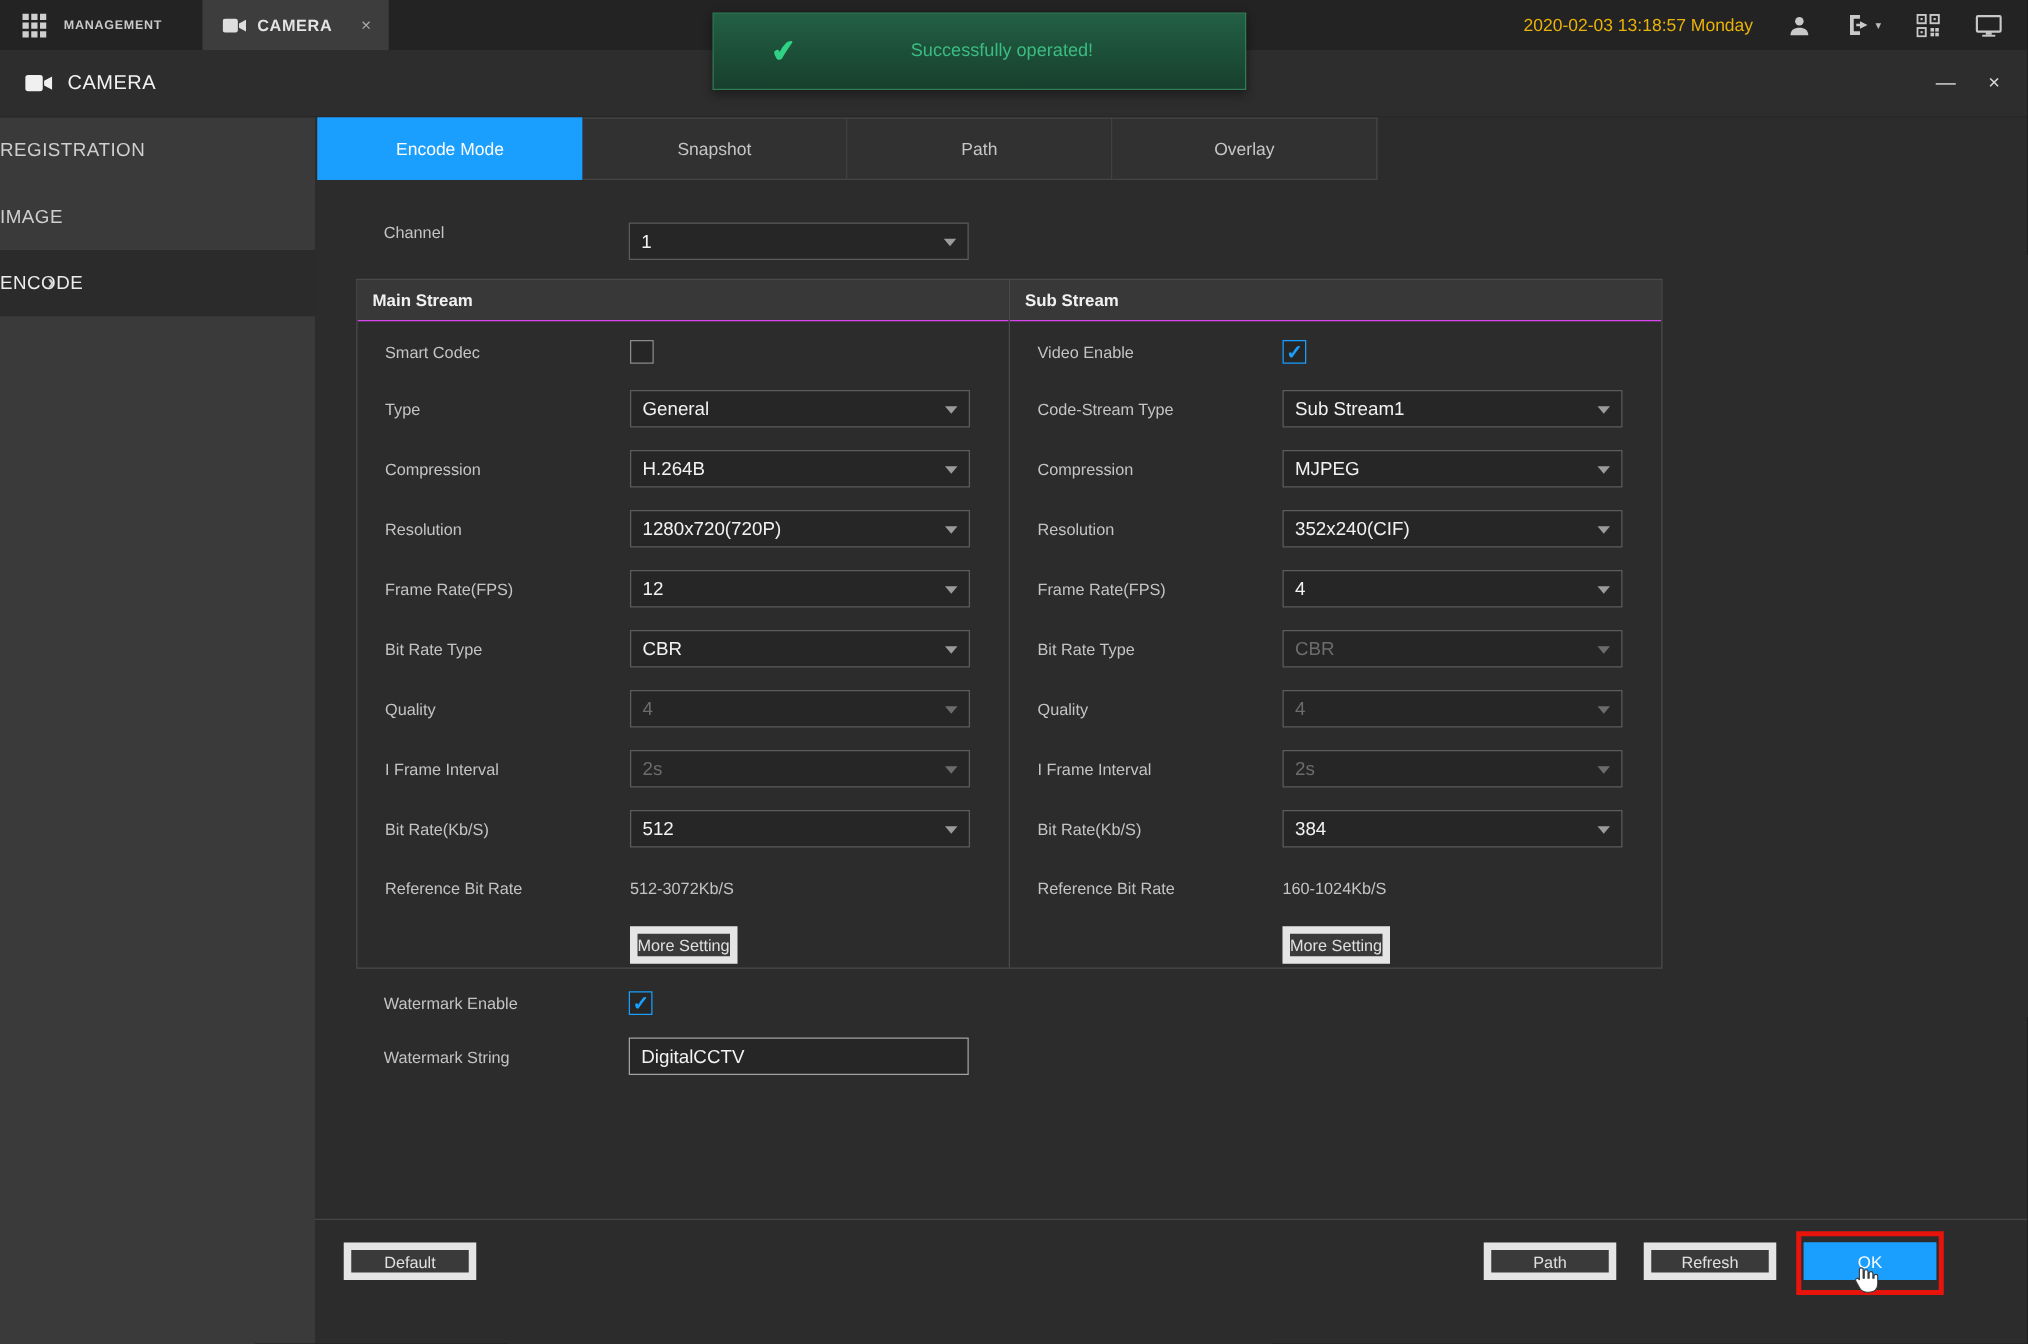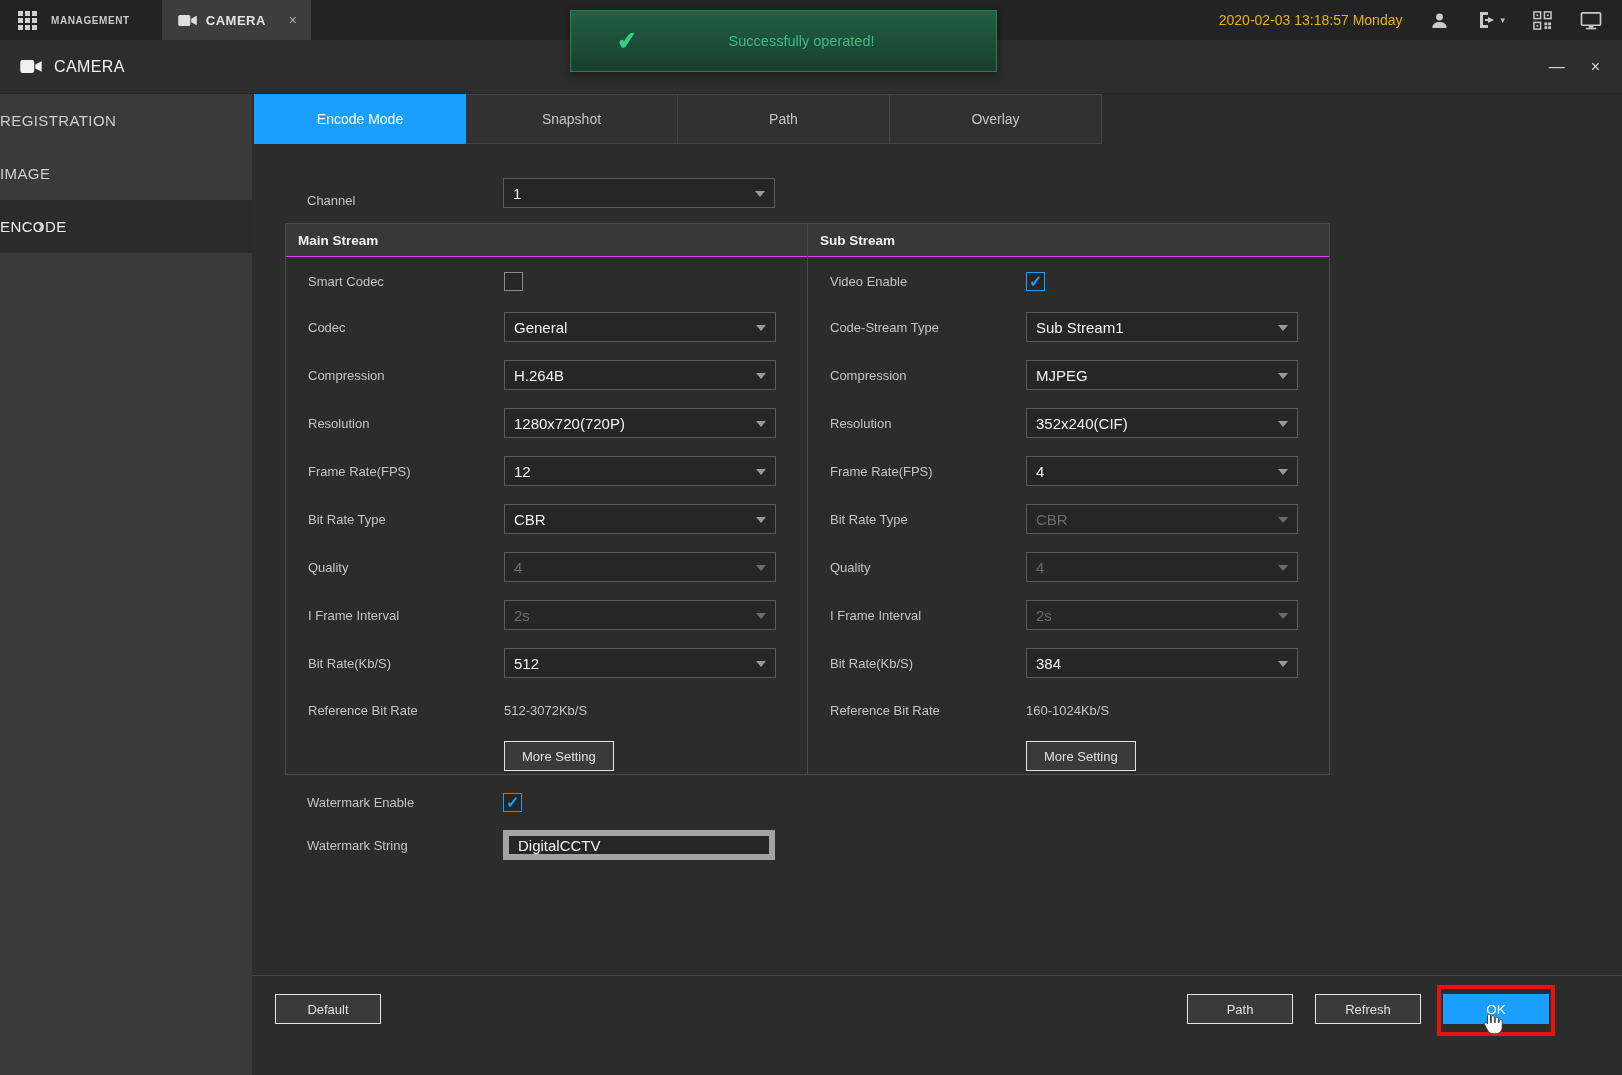--- a/index.html
+++ b/index.html
@@ -44,47 +44,47 @@
   .main { position:absolute; top:94px; left:252px; width:1370px; height:981px; background:#2c2c2c; }
 
   .tabs { position:absolute; top:0; left:2px; display:flex; }
   .tab { width:212px; height:50px; display:flex; align-items:center; justify-content:center; font-size:14px; color:#c6c6c6; background:#313131; border:1px solid #454545; border-left:none; cursor:pointer; }
   .tab:first-child { border-left:1px solid #454545; }
   .tab.active { background:#1a9fff; color:#ffffff; border-color:#1a9fff; }
 
   .flabel { width:196px; flex-shrink:0; font-size:13px; color:#c4c4c4; }
   .frow { display:flex; align-items:center; }
 
-  .channel-row { position:absolute; top:84px; left:55px; height:30px; display:flex; align-items:flex-end; }
+  .channel-row { position:absolute; top:84px; left:55px; height:30px; display:flex; align-items:flex-start; }
 
   .select { position:relative; width:272px; height:30px; background:#262626; border:1px solid #5c5c5c; display:flex; align-items:center; padding:0 26px 0 9px; cursor:pointer; }
   .select .val { font-size:15px; color:#f2f2f2; white-space:nowrap; }
   .select .caret { position:absolute; right:9px; top:12px; width:0; height:0; border-left:5px solid transparent; border-right:5px solid transparent; border-top:6px solid #9b9b9b; }
   .select.disabled .val { color:#6c6c6c; }
   .select.disabled .caret { border-top-color:#6c6c6c; }
 
   .checkbox { width:19px; height:19px; border:1px solid #8b8b8b; background:#262626; position:relative; cursor:pointer; flex-shrink:0; }
   .checkbox.checked { border-color:#1a9fff; }
   .checkbox.checked::after { content:"✓"; position:absolute; left:2px; top:-1px; color:#1a9fff; font-size:16px; font-weight:bold; }
 
-  .btn { height:30px; padding:0 17px; background:#3a3a3a; border:1px solid #e5e5e5; color:#e0e0e0; font-size:13px; display:inline-flex; align-items:center; justify-content:center; cursor:pointer; white-space:nowrap; }
+  .btn { height:30px; padding:0 0; background:#3a3a3a; border:6px solid #e5e5e5; color:#e0e0e0; font-size:13px; display:inline-flex; align-items:center; justify-content:center; cursor:pointer; white-space:nowrap; }
 
   .panels { position:absolute; top:129px; left:33px; width:1045px; height:552px; display:flex; border:1px solid #4a4a4a; }
   .panel { flex:1; overflow:hidden; }
   .panel + .panel { border-left:1px solid #4a4a4a; }
   .panel-header { height:33px; background:#383838; border-bottom:1px solid #d946ef; display:flex; align-items:center; padding-left:12px; font-size:13.5px; font-weight:bold; color:#f0f0f0; }
   .panel-body { padding-top:2px; }
   .panel-body .frow { height:48px; padding-left:22px; }
   .panel-body .frow.r44 { height:44px; }
   .panel-body .frow.r46 { height:46px; }
   .static-val { font-size:13px; color:#c4c4c4; }
 
   .wm-enable-row { position:absolute; top:691px; left:55px; height:34px; display:flex; align-items:center; }
   .wm-string-row { position:absolute; top:736px; left:55px; height:30px; display:flex; align-items:center; }
-  .text-input { width:272px; height:30px; background:#262626; border:6px solid #a3a3a3; color:#f2f2f2; font-size:15px; padding:0 9px; font-family:"Liberation Sans", sans-serif; outline:none; }
+  .text-input { width:272px; height:30px; background:#262626; border:1px solid #a3a3a3; color:#f2f2f2; font-size:15px; padding:0 9px; font-family:"Liberation Sans", sans-serif; outline:none; }
 
   .footer { position:absolute; top:881px; left:0; width:1370px; height:100px; border-top:1px solid #454545; }
   .footer .btn { position:absolute; top:18px; width:106px; }
   .btn-default { left:23px; }
   .btn-copy { left:935px; }
   .btn-refresh { left:1063px; }
   .btn-ok { left:1191px; background:#1a9fff; border-color:#1a9fff; color:#fff; font-size:13.5px; }
 
   .annotation { position:absolute; left:1185px; top:891px; width:118px; height:51px; border:4px solid #e8140c; z-index:15; pointer-events:none; }
   .cursor { position:absolute; left:1228px; top:918px; z-index:16; pointer-events:none; }
@@ -220,21 +220,21 @@
       <section class="panel">
         <header class="panel-header">
           <span>Main Stream</span>
         </header>
         <div class="panel-body">
           <div class="frow r44">
             <span class="flabel">Smart Codec</span>
             <span class="checkbox"></span>
           </div>
           <div class="frow">
-            <span class="flabel">Codec</span>
+            <span class="flabel">Type</span>
             <div class="select">
               <span class="val">General</span>
               <span class="caret"></span>
             </div>
           </div>
           <div class="frow">
             <span class="flabel">Compression</span>
             <div class="select">
               <span class="val">H.264B</span>
               <span class="caret"></span>

